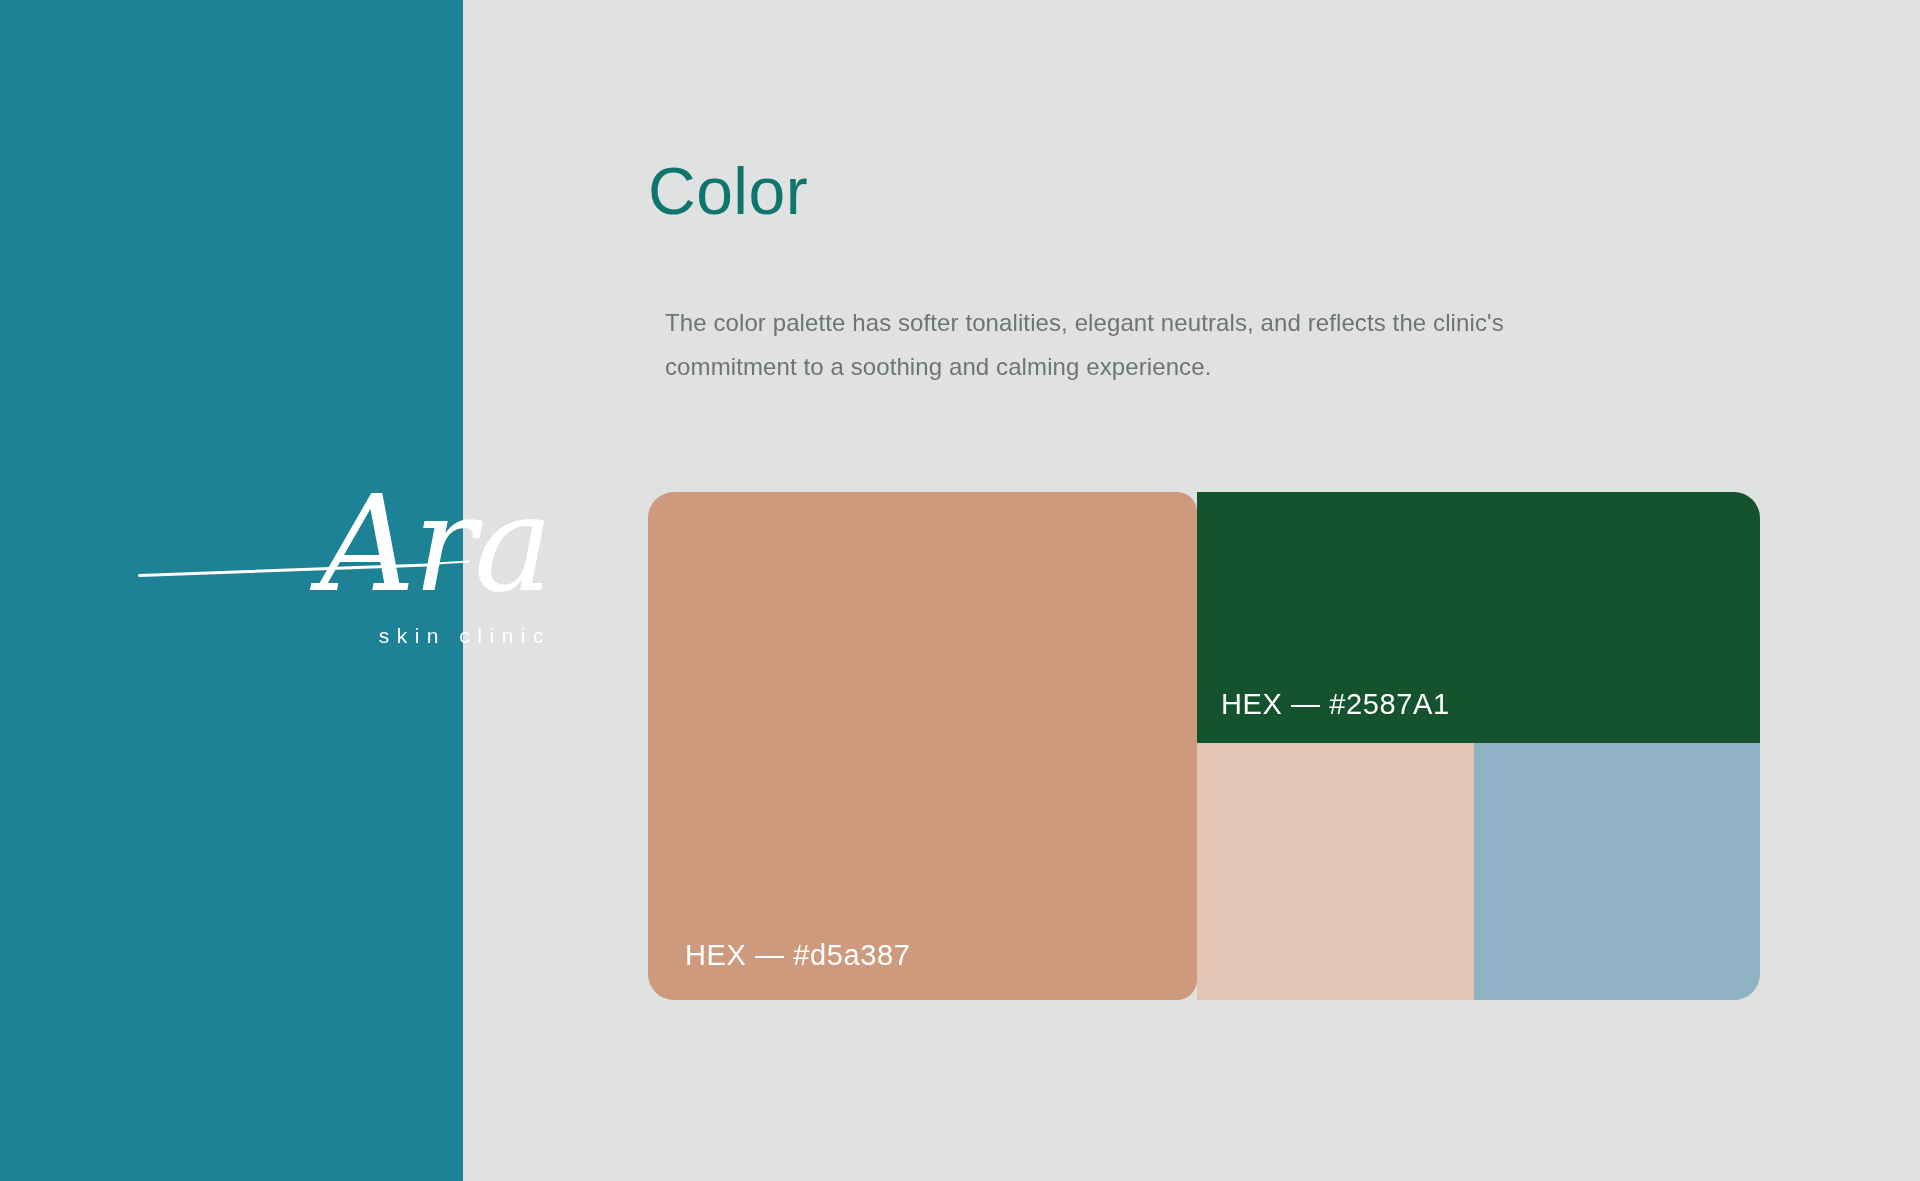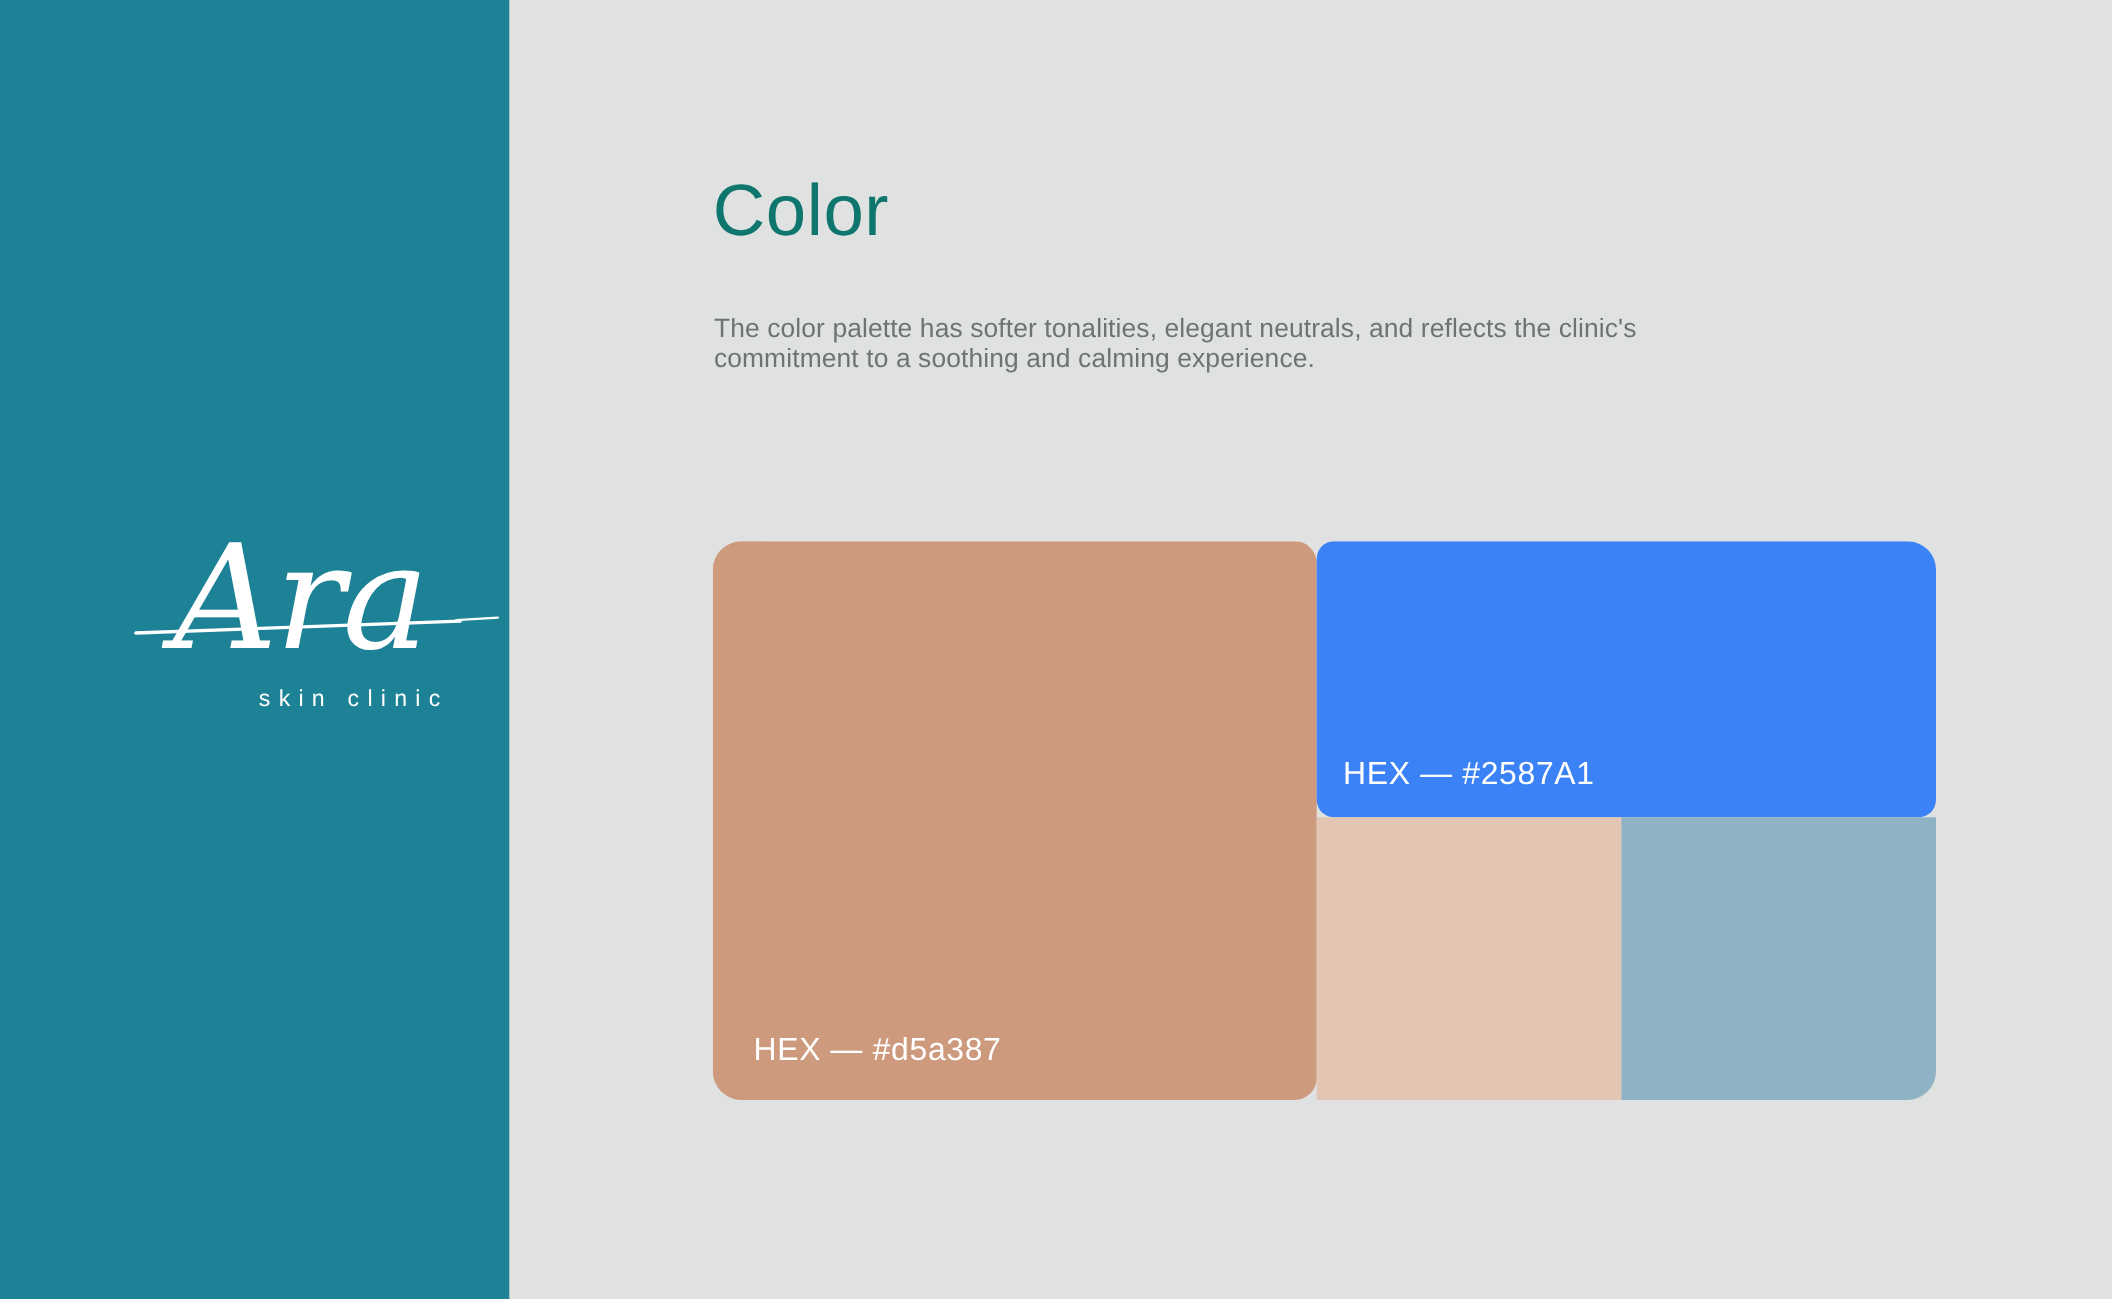--- a/index.html
+++ b/index.html
@@ -26,24 +26,24 @@
     position: absolute;
     left: 0;
     top: 0;
     width: 463px;
     height: 1181px;
     background: #1e8296;
   }
 
   .logo-lockup {
     position: absolute;
-    left: 0;
+    left: 16px;
     top: 478px;
     width: 535px;
-    text-align: center;
+    text-align: right;
   }
 
   .logo-wordmark {
     position: relative;
     display: block;
     font-family: "DejaVu Serif", serif;
     font-style: italic;
     font-weight: 400;
     font-size: 132px;
     line-height: 1.0;
@@ -108,25 +108,25 @@
     line-height: 1;
     letter-spacing: 0.5px;
     color: #0f766e;
   }
 
   .page-description {
     position: absolute;
     left: 1px;
     top: 285px;
     width: 900px;
-    margin: 0;
+    margin: 16px;
     font-family: "Liberation Sans", sans-serif;
     font-weight: 300;
     font-size: 24px;
-    line-height: 28px;
+    line-height: 44px;
     letter-spacing: 0.1px;
     color: #6f7374;
   }
 
   
   .palette-card {
     position: absolute;
     left: 0;
     top: 492px;
     width: 1112px;
@@ -219,21 +219,21 @@
     <p class="page-description">The color palette has softer tonalities, elegant neutrals, and reflects the clinic's commitment to a soothing and calming experience.</p>
 
     <div class="palette-card">
 
       <div class="swatch swatch-primary" style="background:#cd9a7d;border-radius:20px;">
         <span class="hex-label hex-label-primary">HEX — #d5a387</span>
       </div>
 
       <div class="swatch-right-col">
 
-        <div class="swatch swatch-accent" style="background:#3b82f6;border-radius:16px;">
+        <div class="swatch swatch-accent" style="background:#14532d;">
           <span class="hex-label hex-label-accent">HEX — #2587A1</span>
         </div>
 
         <div class="swatch-bottom-row">
           <div class="swatch swatch-neutral" style="background:#e2c5b3;"></div>
           <div class="swatch swatch-cool" style="background:#90b2c5;"></div>
         </div>
 
       </div>
     </div>

